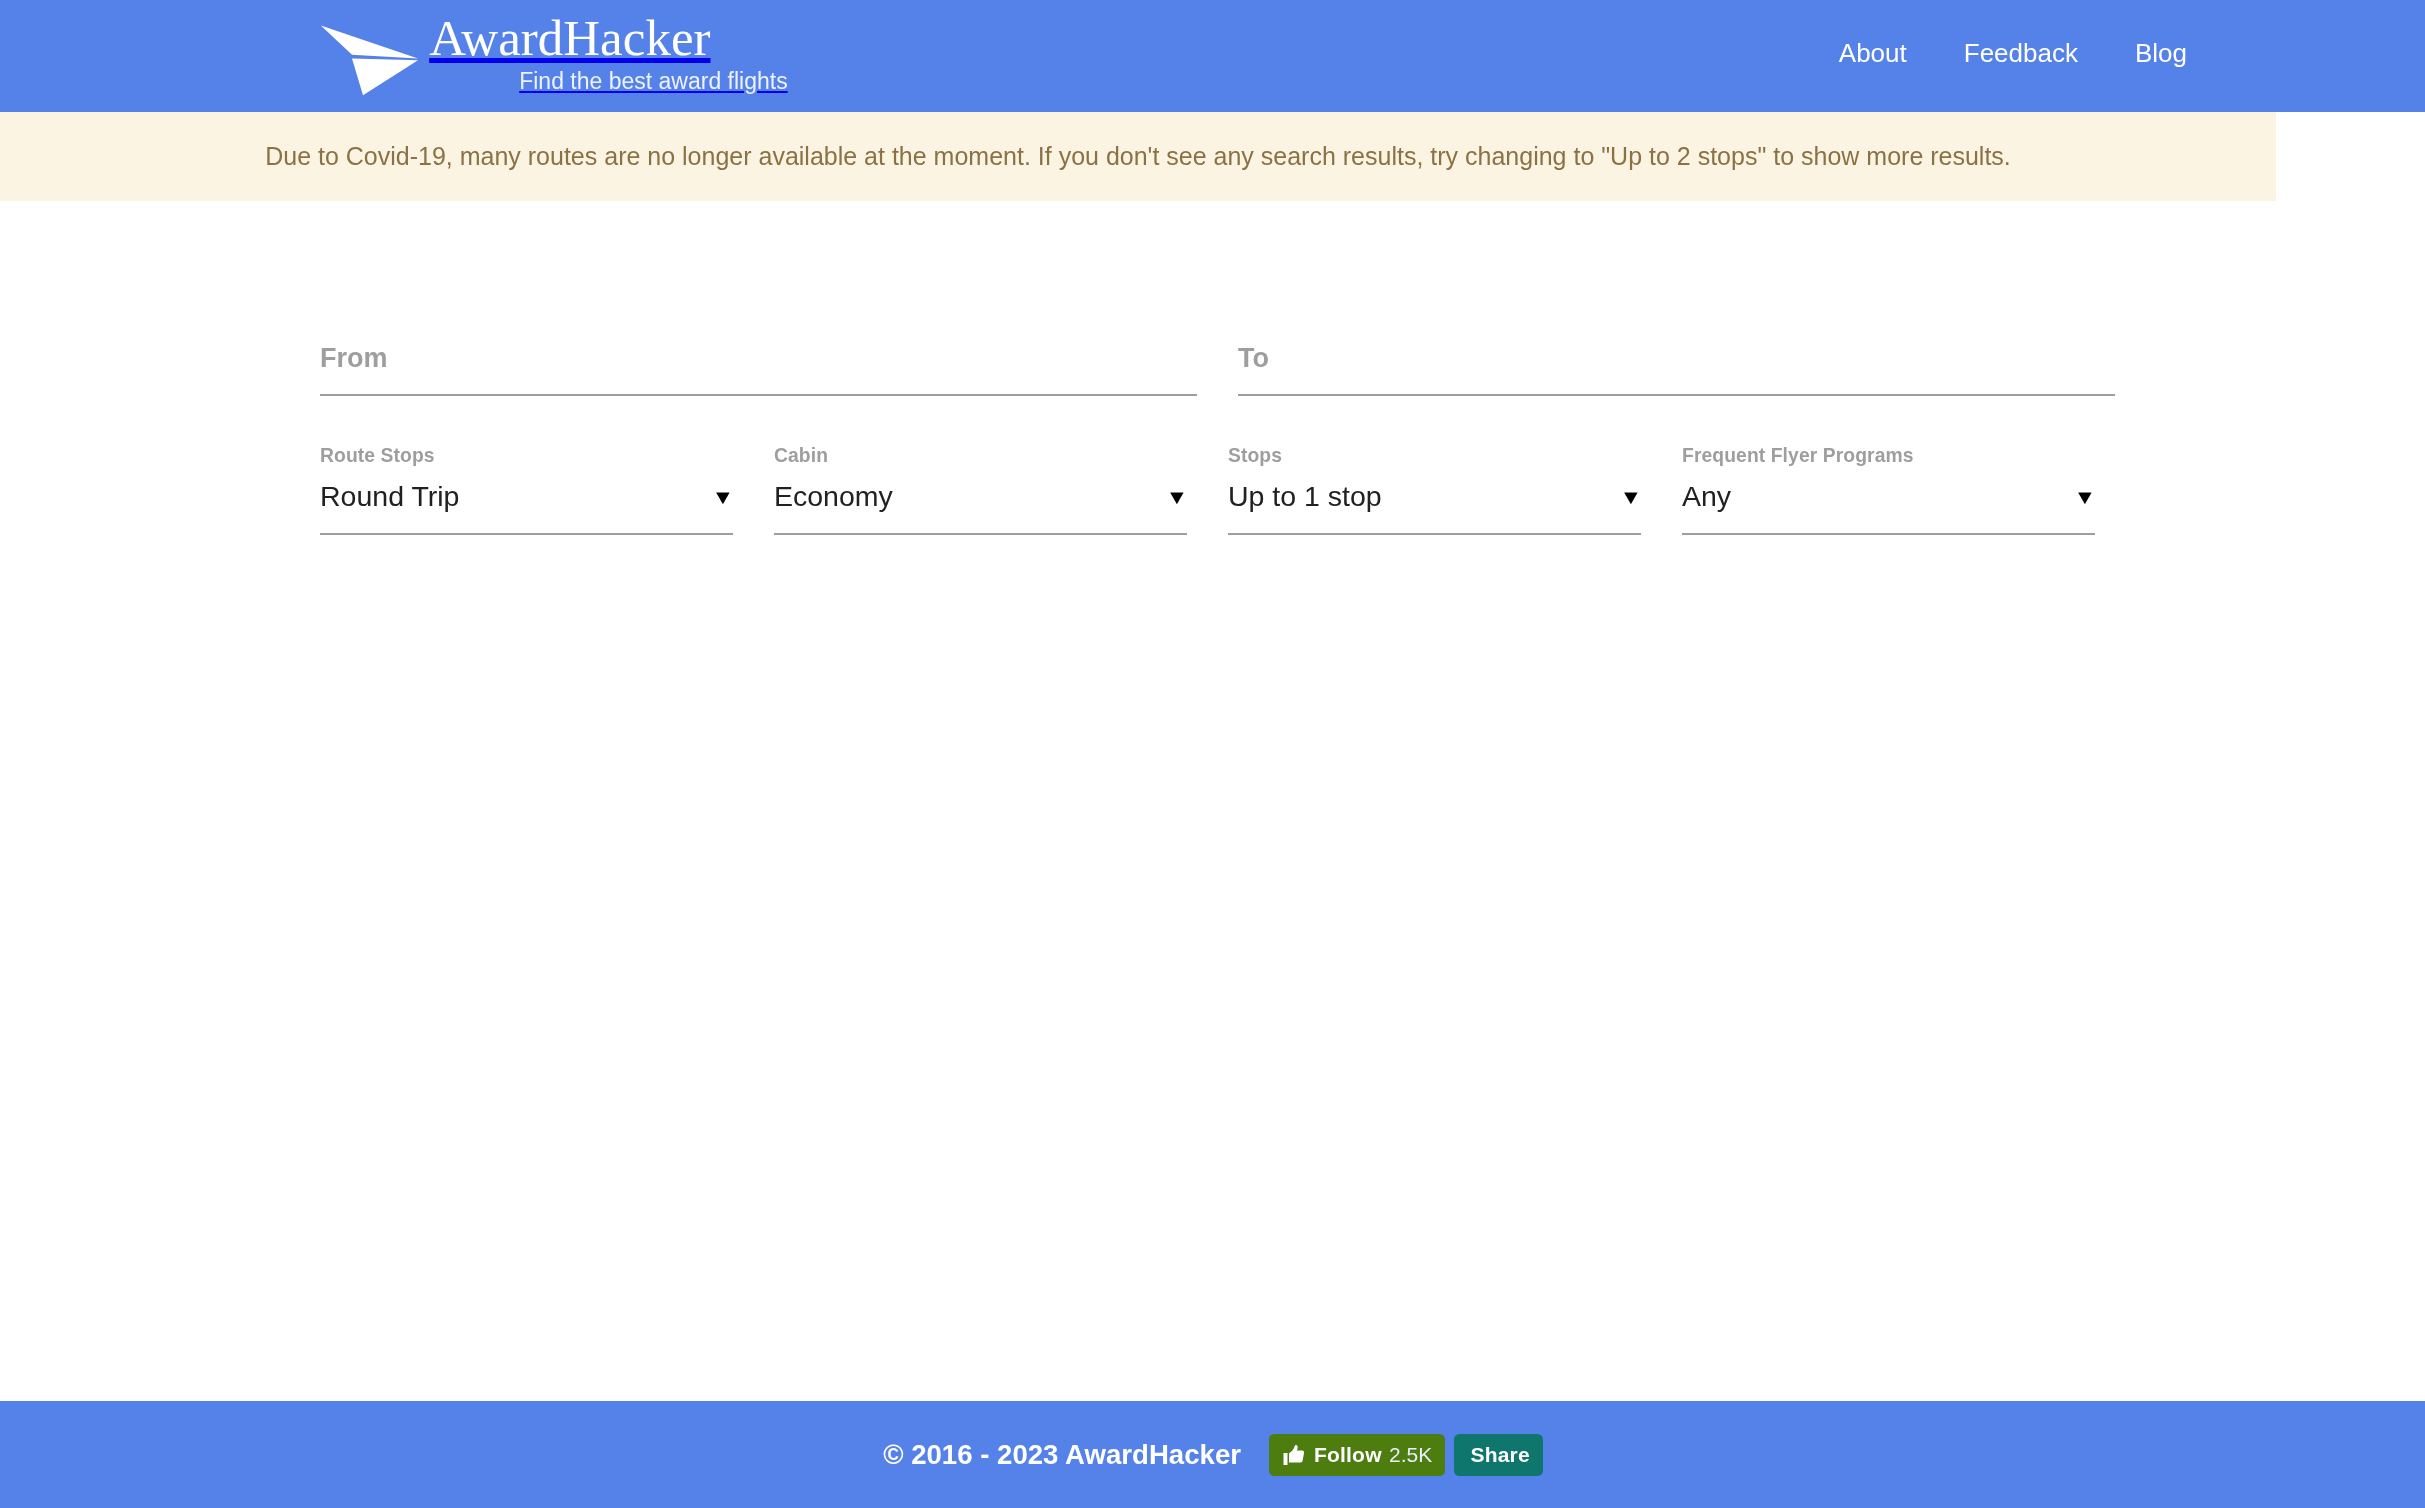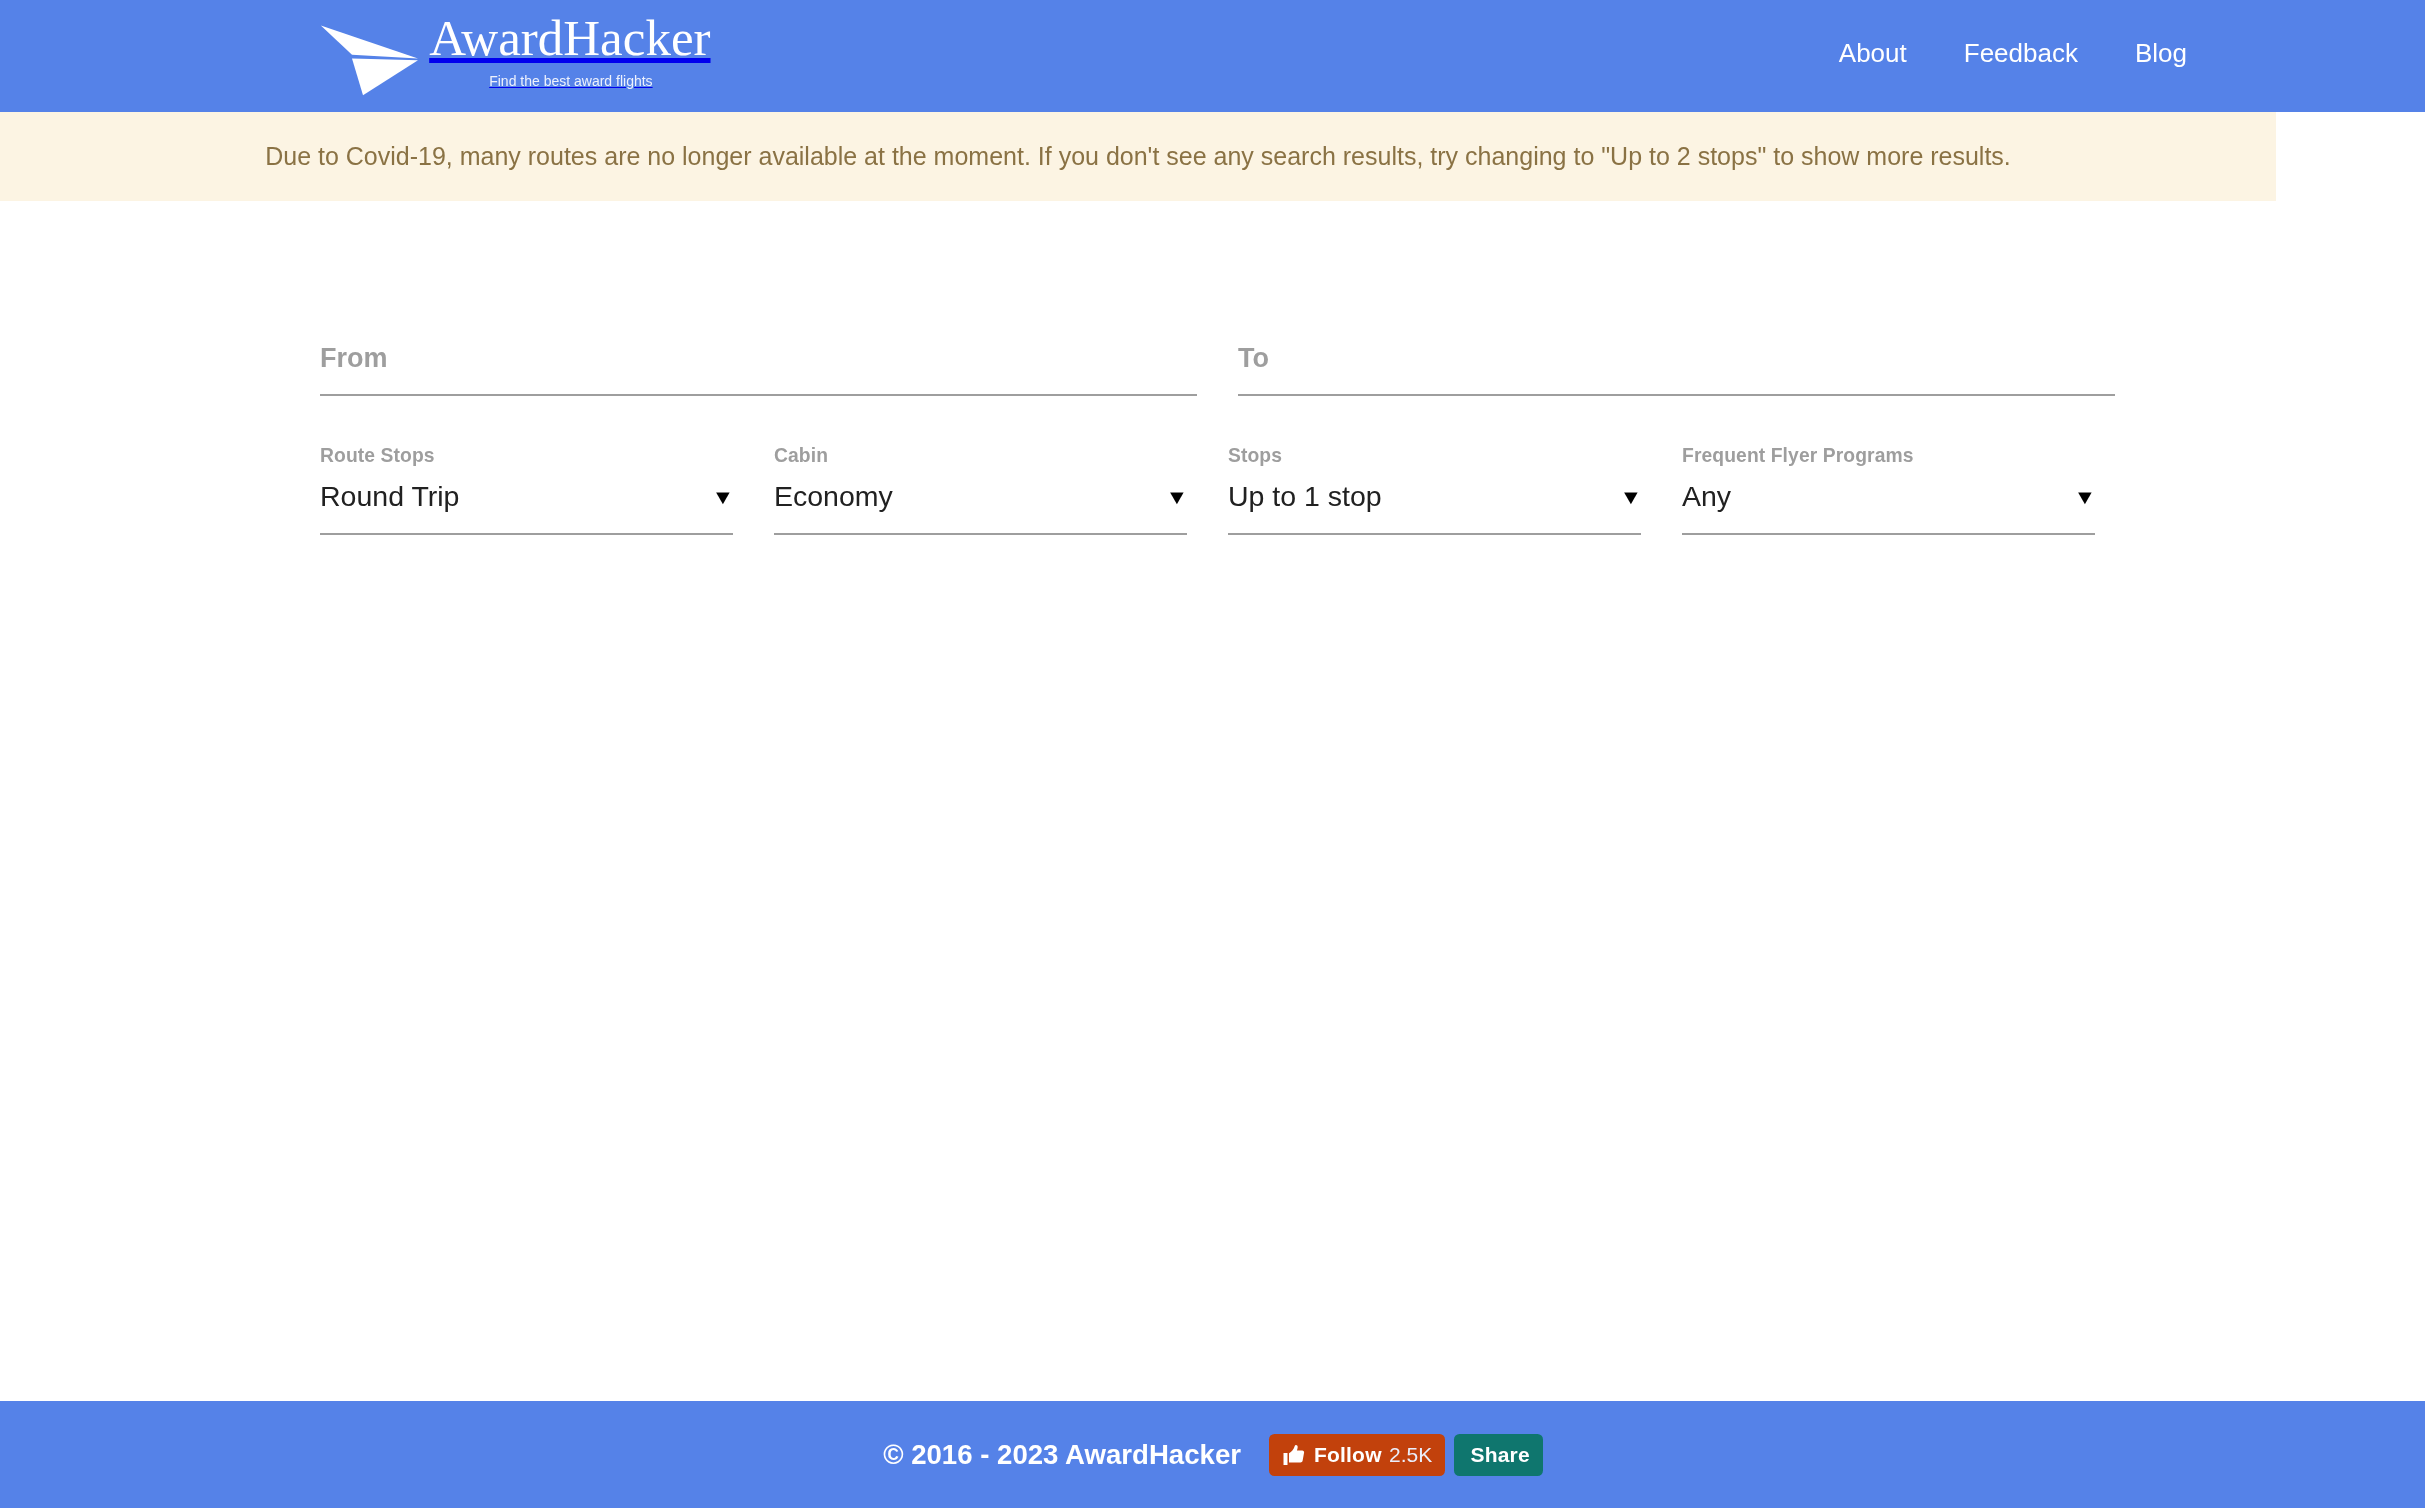--- a/index.html
+++ b/index.html
@@ -56,25 +56,25 @@
     color: #ffffff;
     font-size: 51px;
     line-height: 55px;
     font-weight: 400;
     letter-spacing: 0px;
     font-family: Liberation Serif, serif;
   }
 
   .brand-tagline {
     color: #eef2fd;
-    font-size: 14px;
+    font-size: 23px;
     line-height: 24px;
     font-weight: 400;
     margin-top: 2.8px;
-    margin-left: 60px;
+    margin-left: 90px;
   }
 
   .nav {
     position: absolute;
     right: 239px;
     top: 39px;
     display: flex;
     align-items: center;
     gap: 57px;
   }
@@ -240,21 +240,21 @@
     background: #4267DB;
     border-radius: 5.5px;
     height: 42px;
     display: flex;
     align-items: center;
     padding: 0 13px;
     cursor: pointer;
     border: none;
   }
 
-  .fb-follow { background: #c2410c; margin-left: 13px; }
+  .fb-follow { background: #4d7c0f; margin-left: 13px; }
   .fb-share { background: #0f766e; padding-left: 16px; }
 
   .thumb-icon {
     width: 24px;
     height: 24px;
     margin-right: 8.3px;
     flex: none;
   }
 
   .fb-label {

